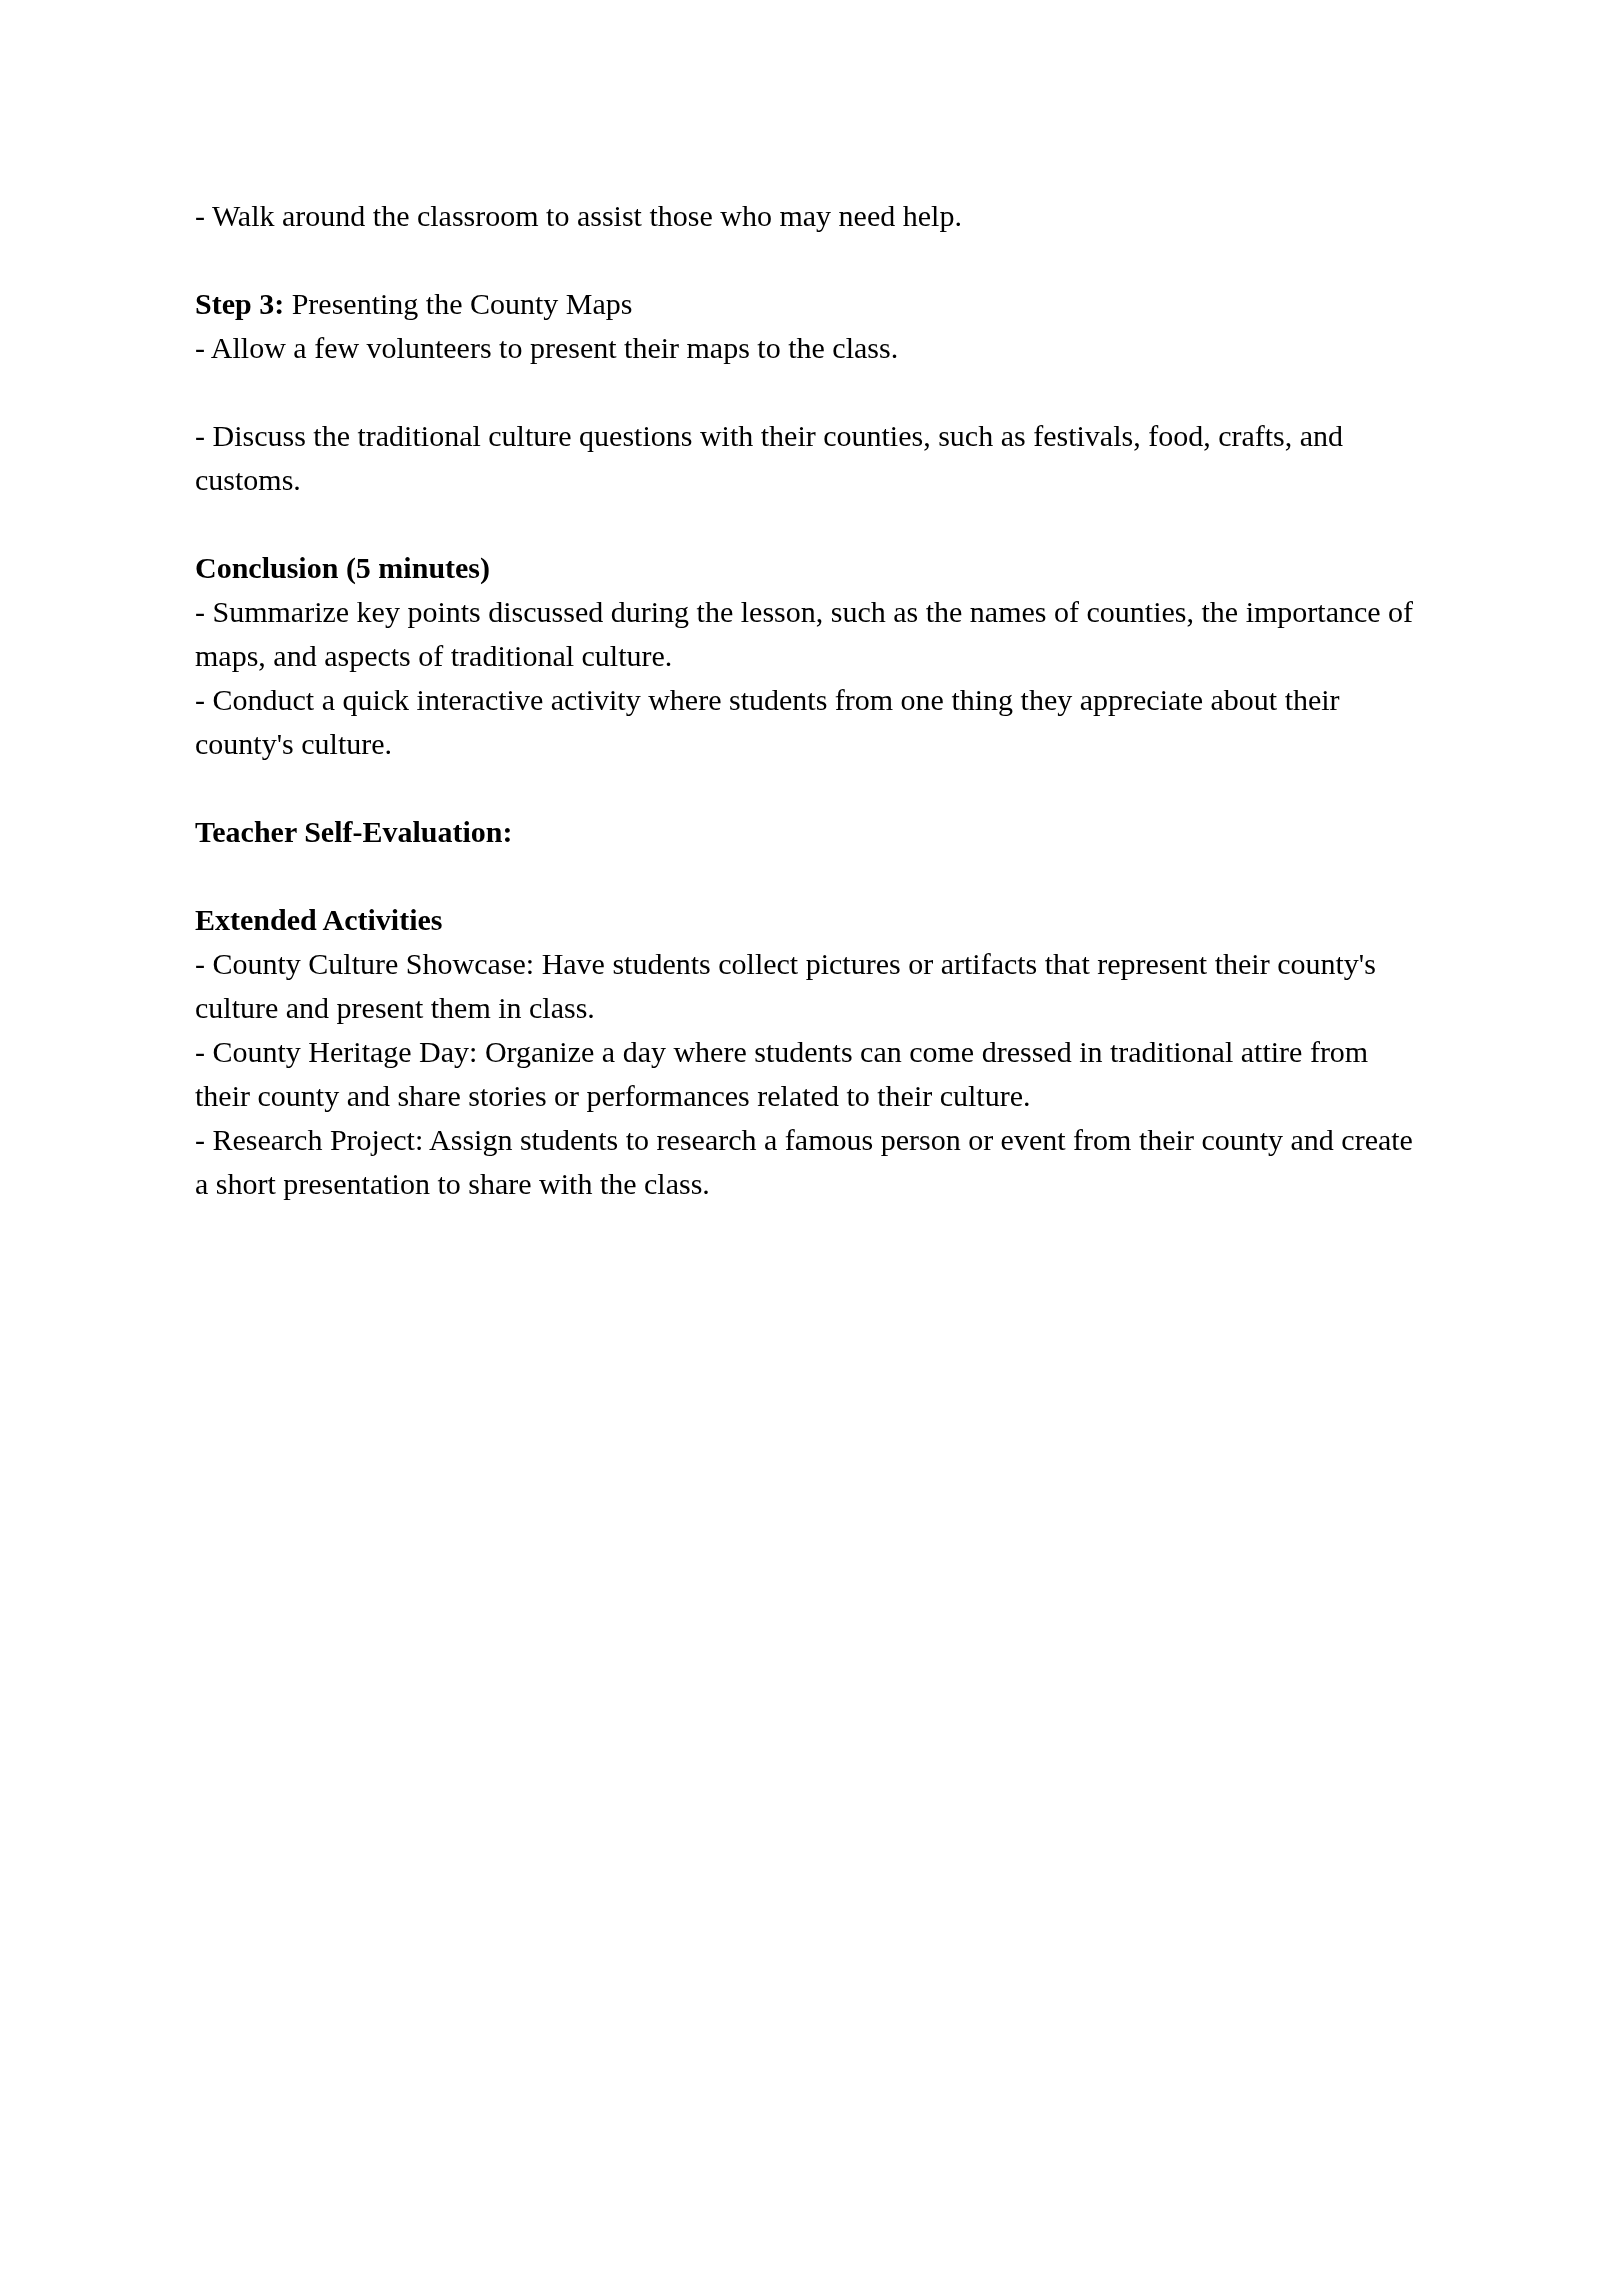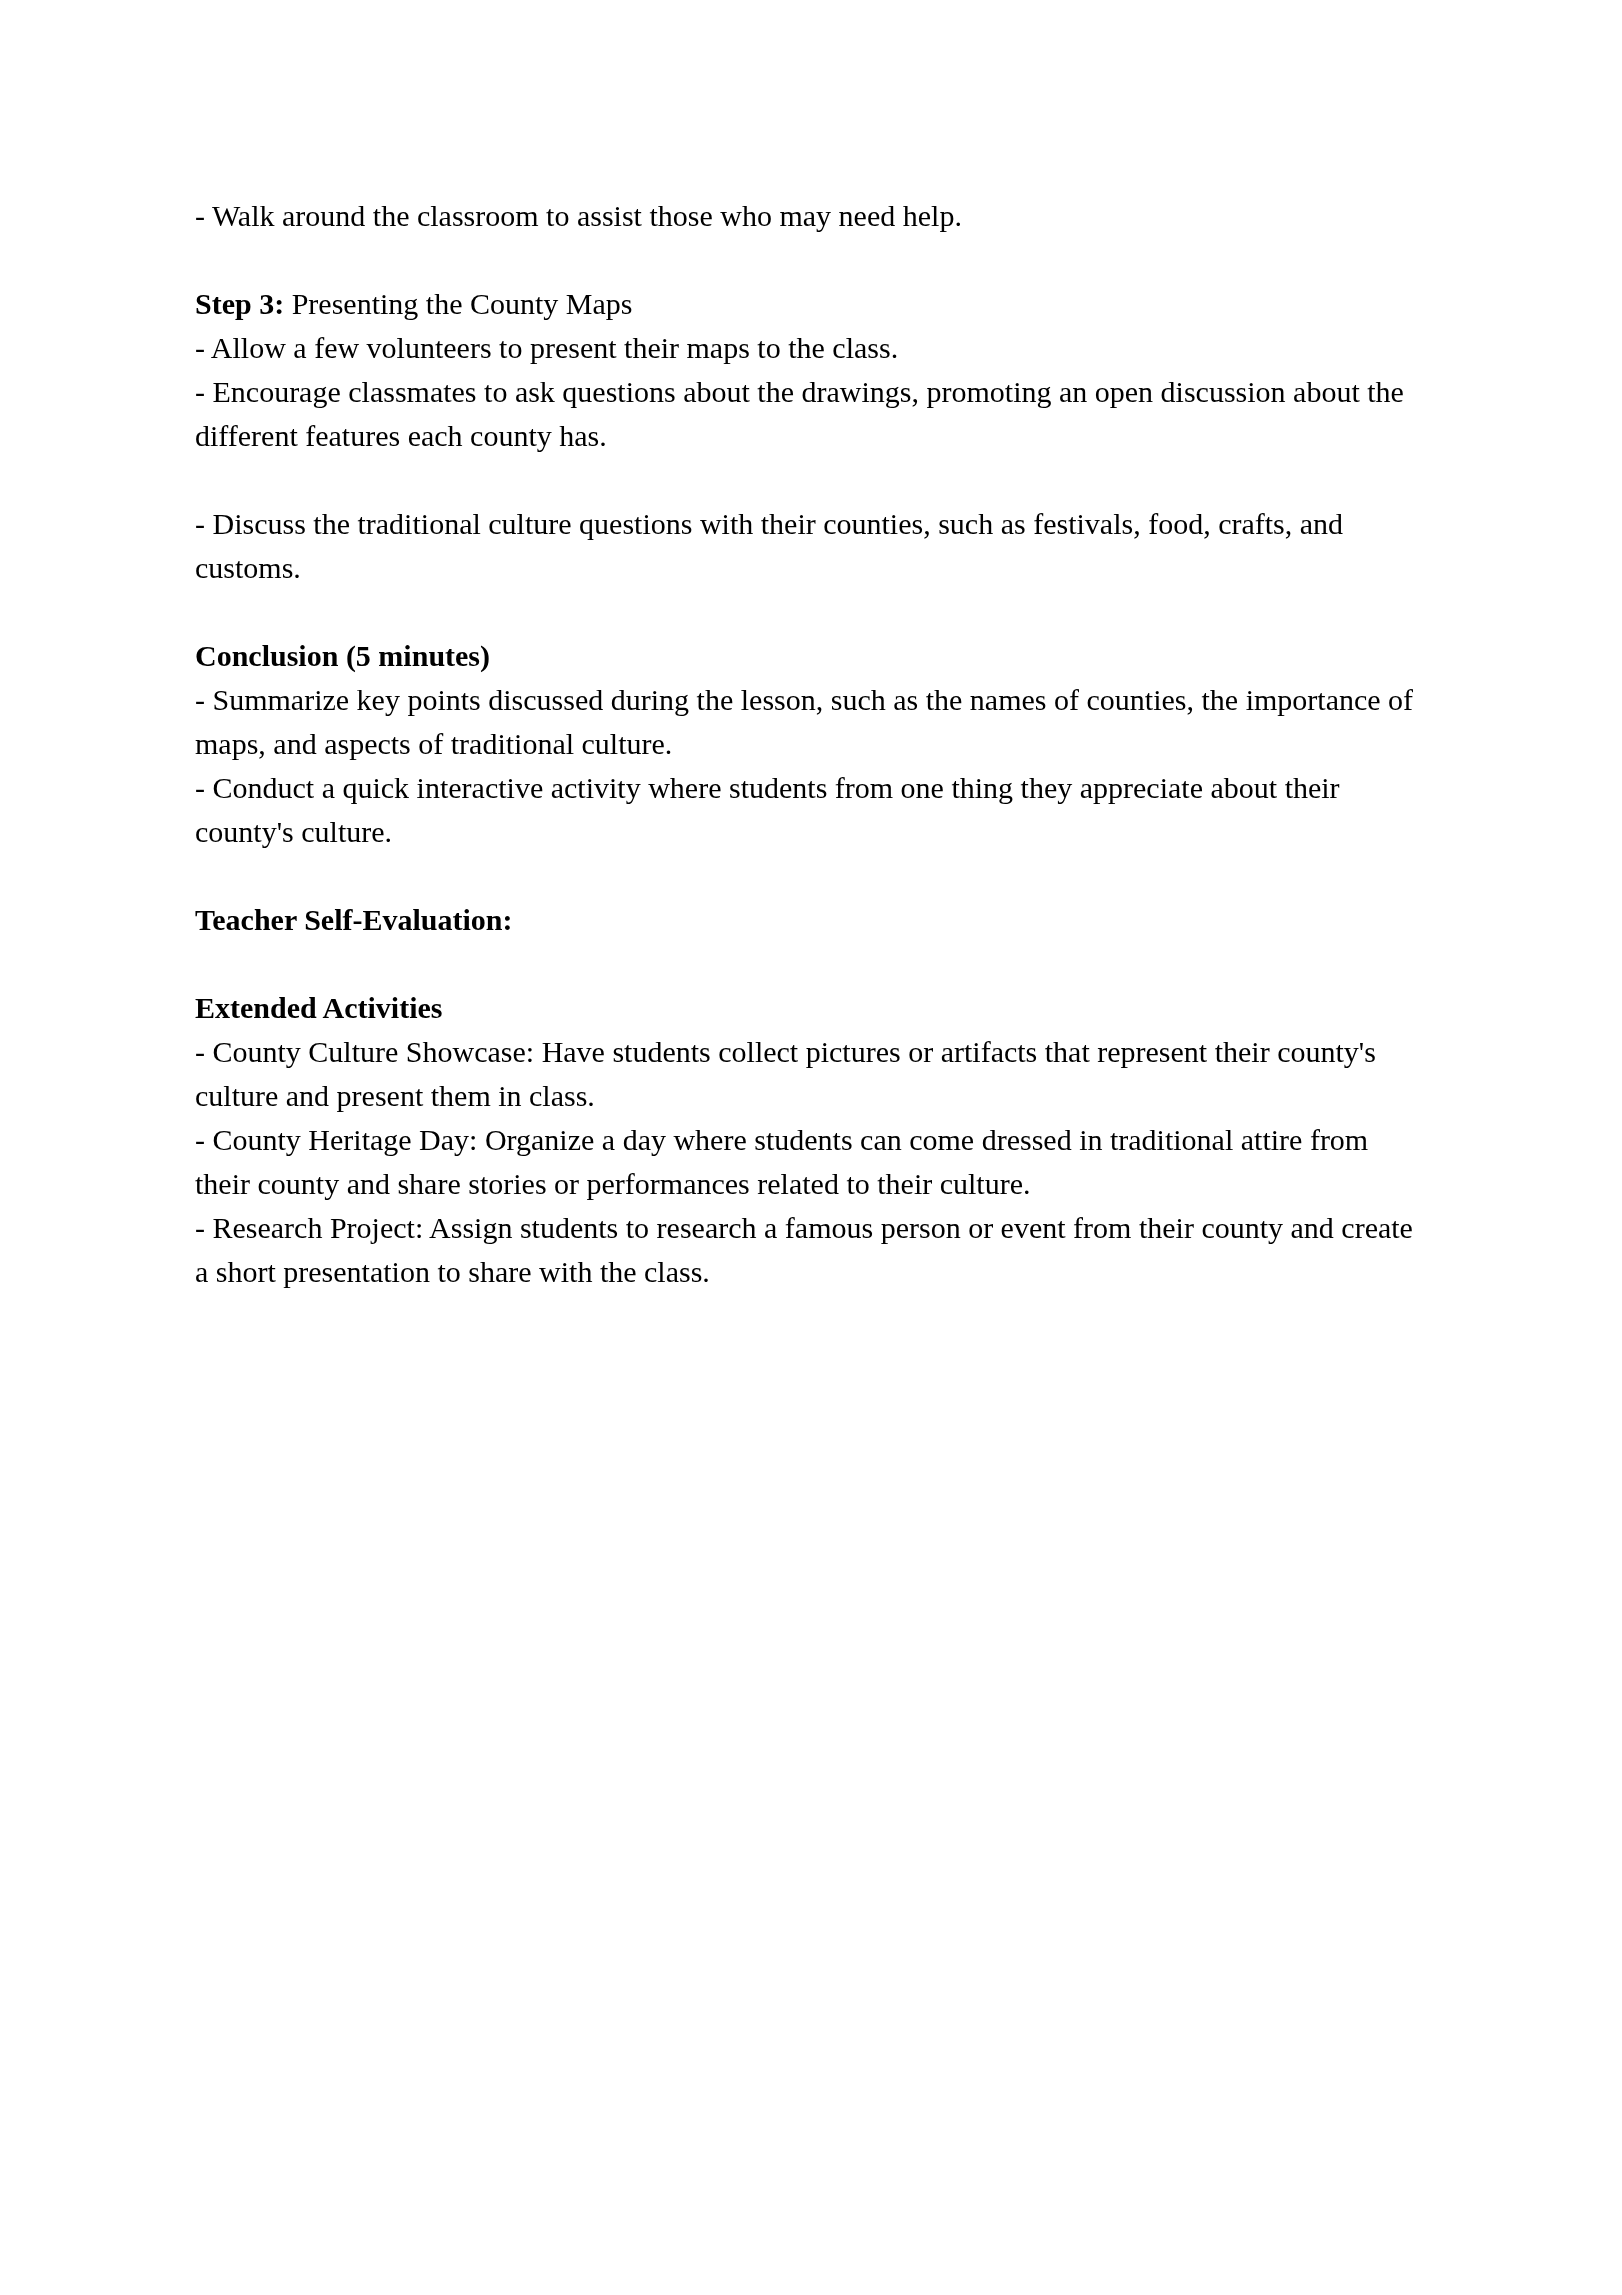--- a/index.html
+++ b/index.html
@@ -60,21 +60,20 @@
 <div class="page">
   <div class="doc-body">
 
     <div class="block">
       <p class="para">- Walk around the classroom to assist those who may need help.</p>
     </div>
 
     <div class="block">
       <p class="para nowrap-head"><span class="heading">Step 3:</span><span class="reg"> Presenting the County Maps</span></p>
       <p class="para">- Allow a few volunteers to present their maps to the class.</p>
-      <p class="para">- Encourage classmates to ask questions about the drawings, promoting an open discussion about the different features each county has.</p>
     </div>
 
     <div class="block">
       <p class="para">- Discuss the traditional culture questions with their counties, such as festivals, food, crafts, and customs.</p>
     </div>
 
     <div class="block">
       <p class="para nowrap-head"><span class="heading">Conclusion (5 minutes)</span><span class="reg"></span></p>
       <p class="para">- Summarize key points discussed during the lesson, such as the names of counties, the importance of maps, and aspects of traditional culture.</p>
       <p class="para">- Conduct a quick interactive activity where students from one thing they appreciate about their county's culture.</p>

